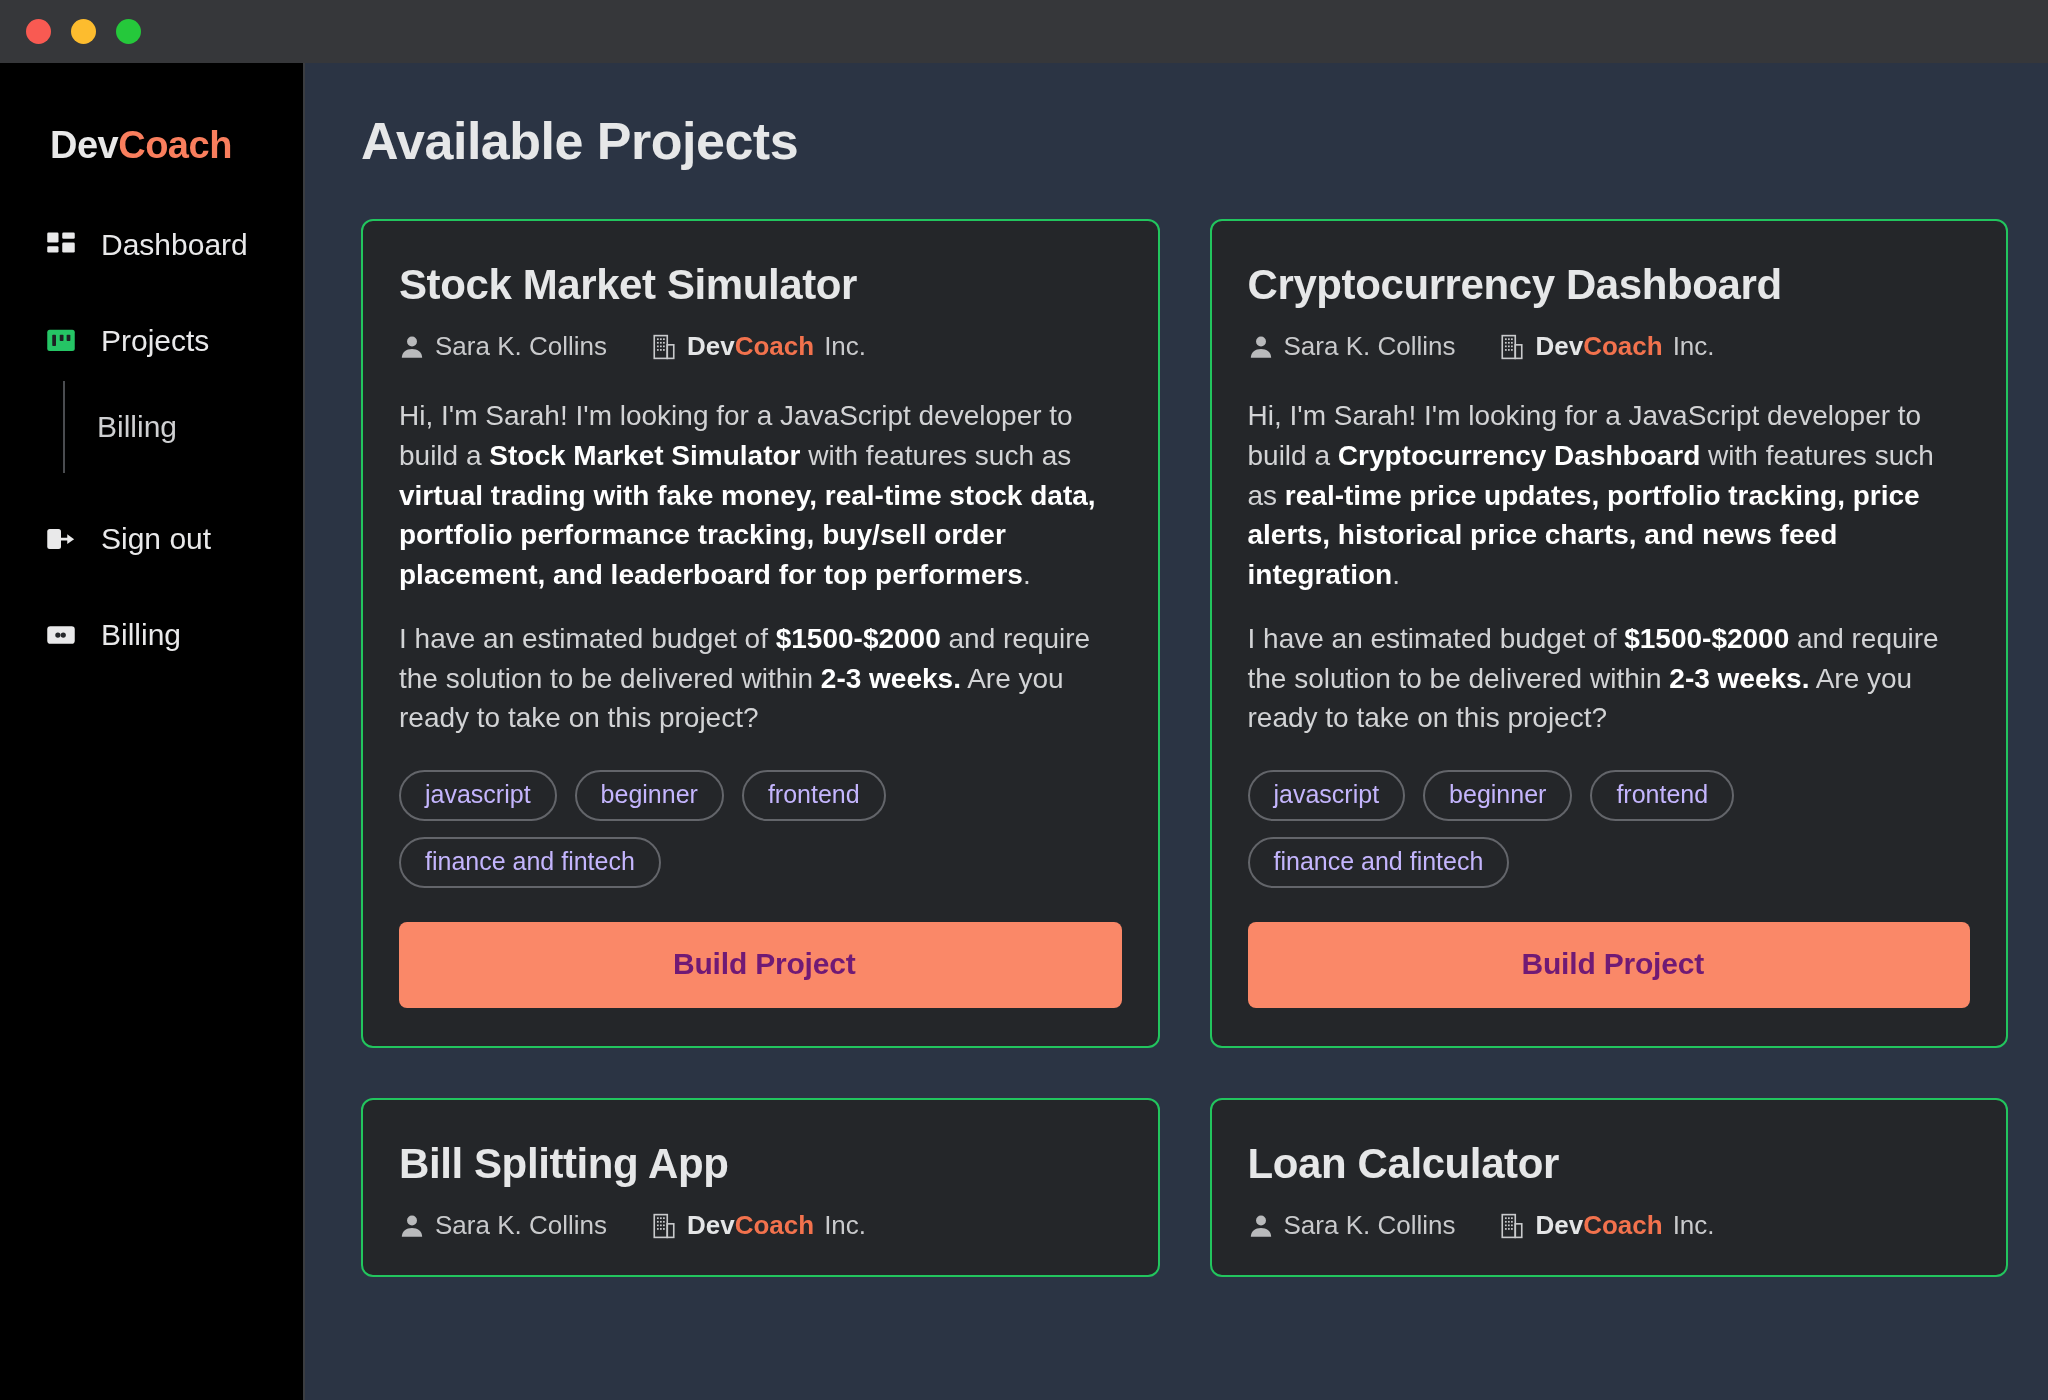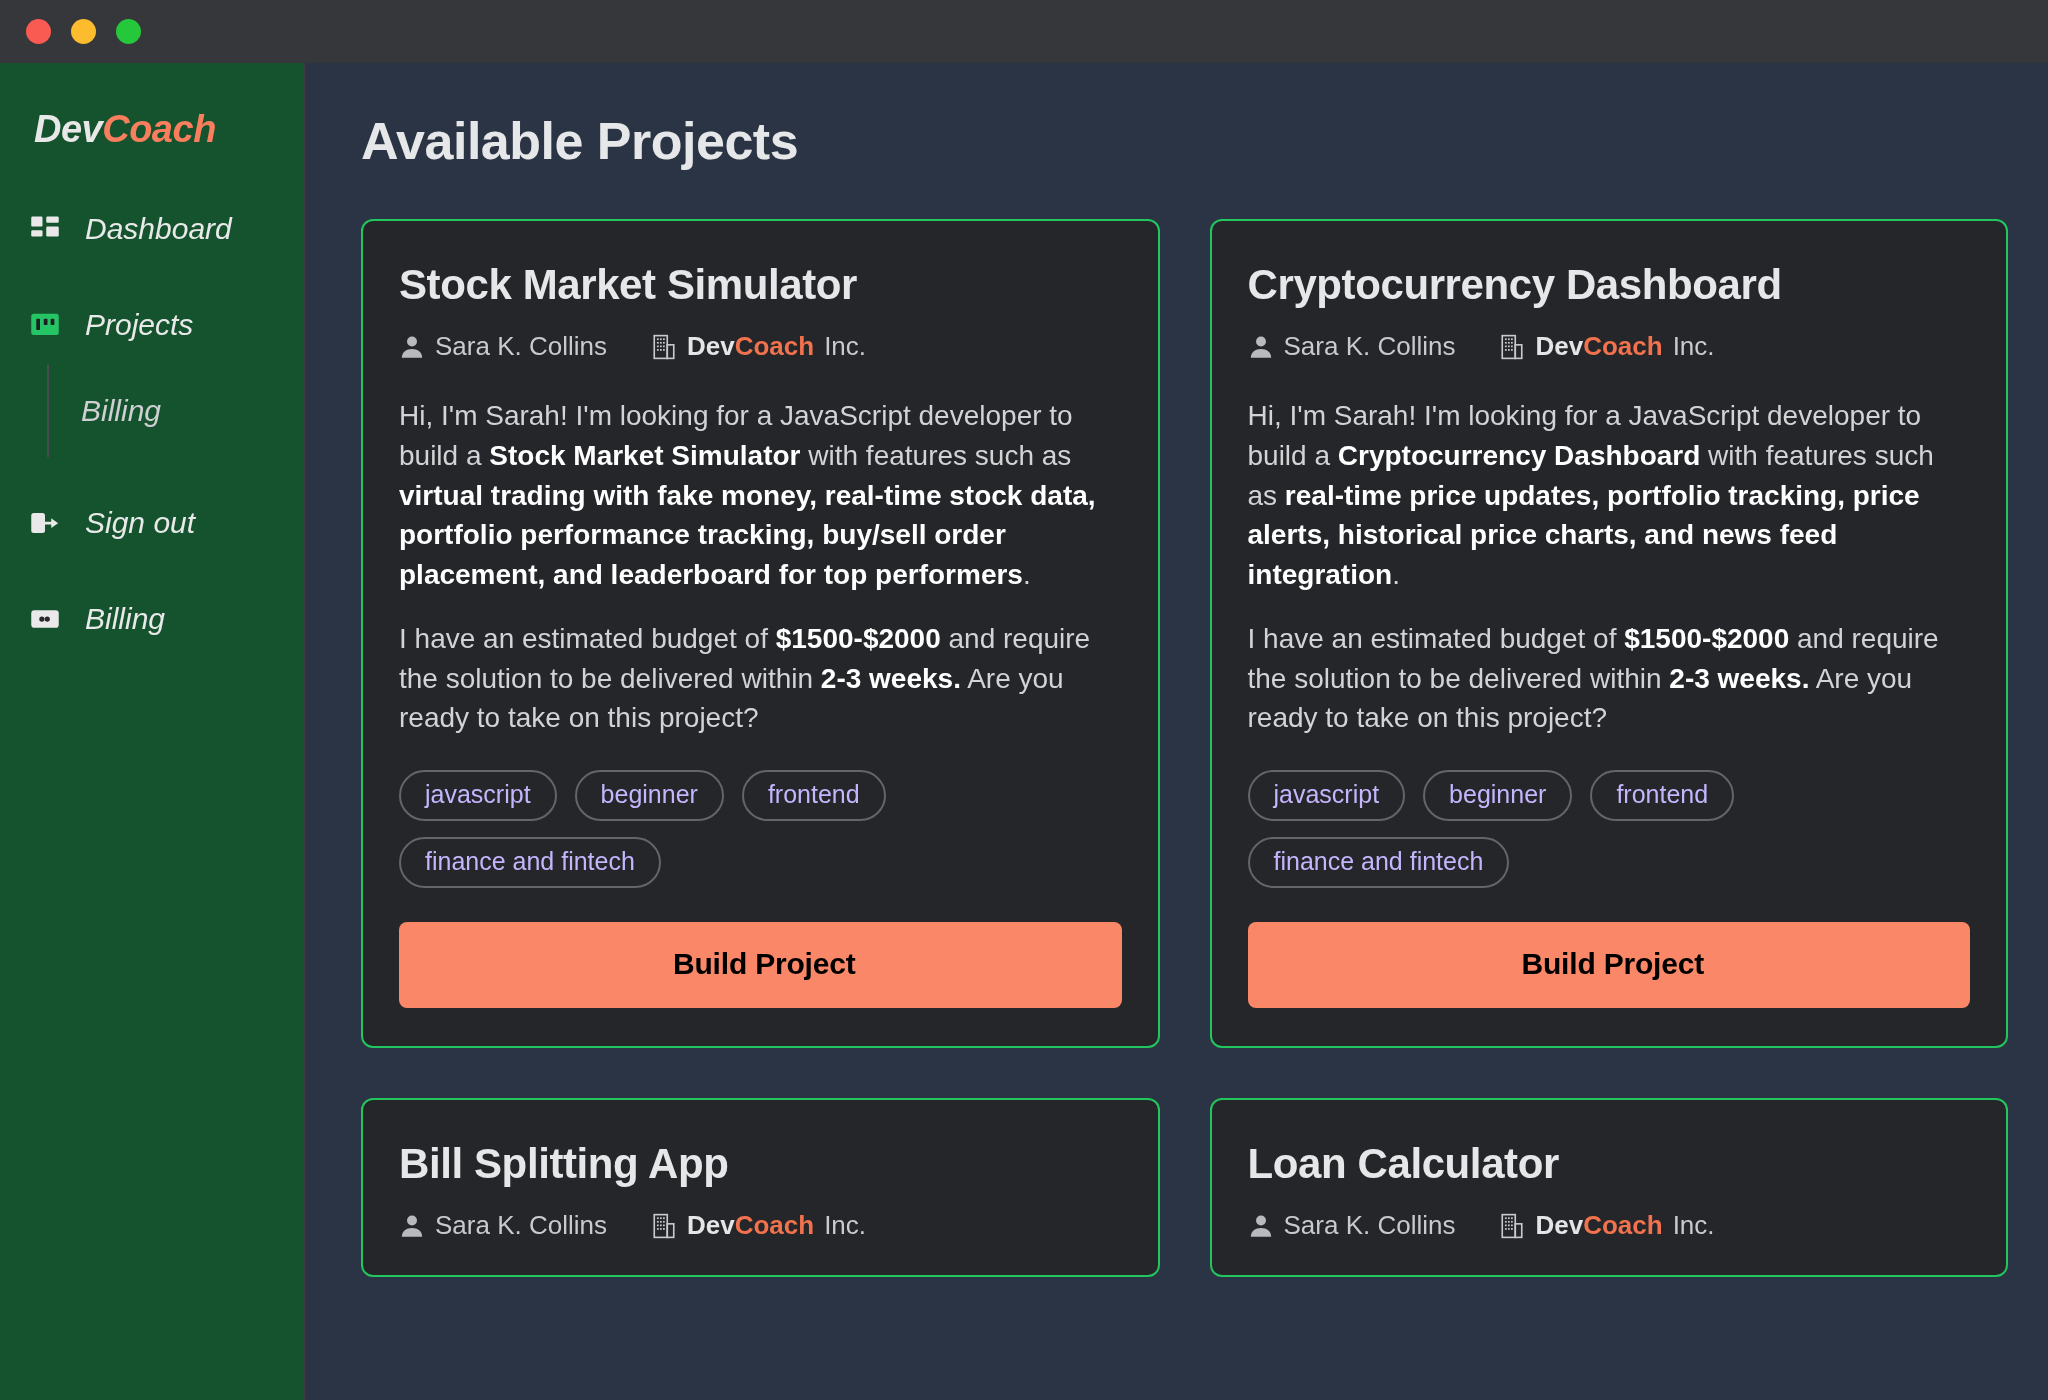--- a/index.html
+++ b/index.html
@@ -38,24 +38,23 @@
   .body-area {
     flex: 1 1 auto;
     display: flex;
     min-height: 0;
   }
 
   
   .sidebar {
     width: 305px;
     flex: 0 0 305px;
-    background: #14532d;
+    background: #000000;
     border-right: 2px solid #3b3d41;
-    padding: 0;
-    font-style: italic;
+    padding: 16px;
   }
 
   .brand {
     font-size: 38px;
     font-weight: bold;
     letter-spacing: -0.5px;
     padding: 45px 0 0 34px;
     white-space: nowrap;
   }
   .brand .dev   { color: #e8e8e8; }
@@ -188,21 +187,21 @@
   .build-btn {
     display: block;
     width: 100%;
     background: #fa8868;
     border: none;
     border-radius: 8px;
     padding: 25px 0 27px 8px;
     font-family: "Liberation Sans", sans-serif;
     font-size: 30px;
     font-weight: bold;
-    color: #000000;
+    color: #701a75;
     cursor: pointer;
     letter-spacing: -0.2px;
   }
 
   .card-partial { padding-bottom: 0; }
 </style>
 </head>
 <body>
 
 <div class="window">

